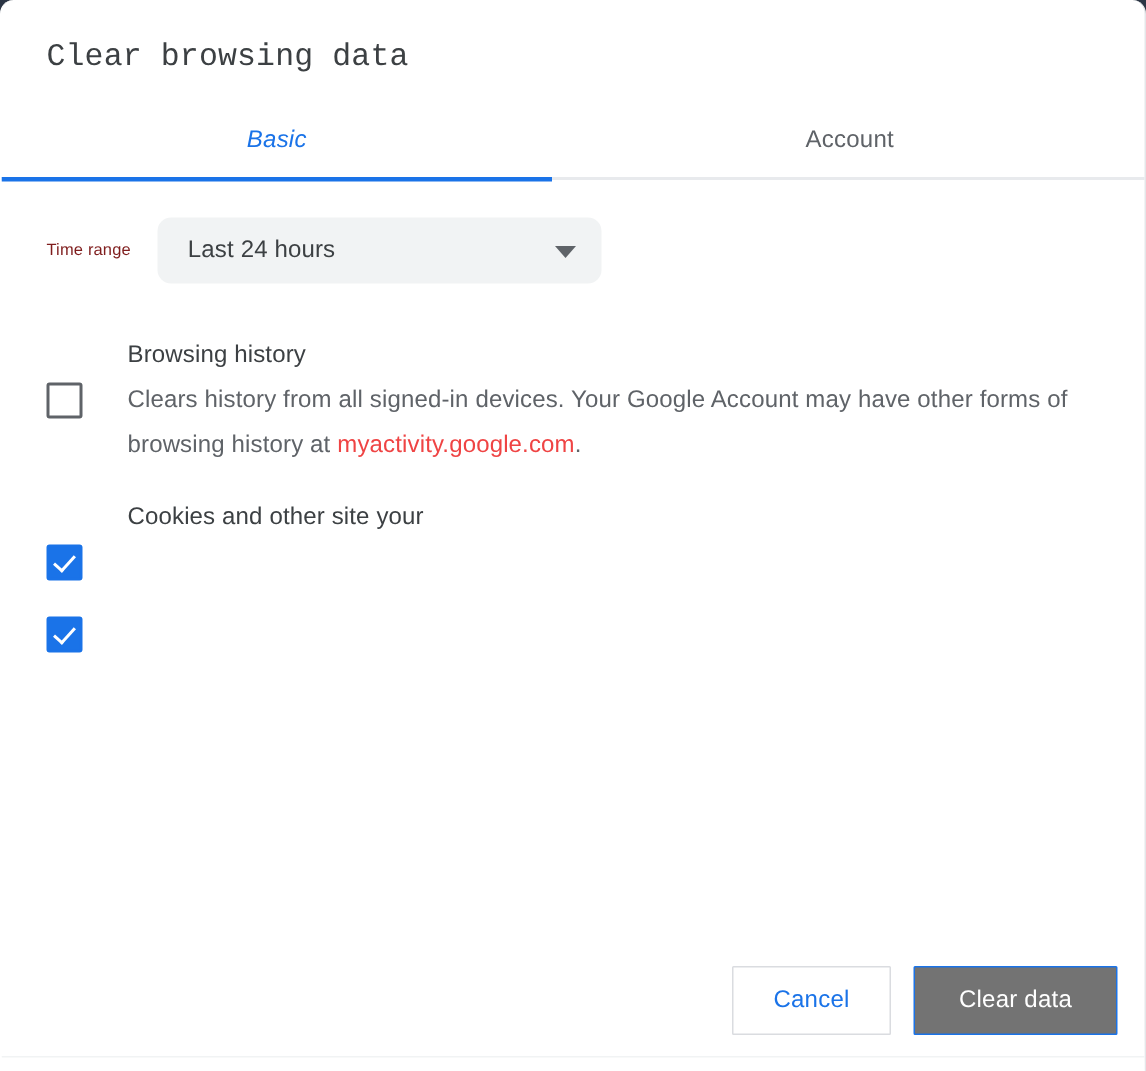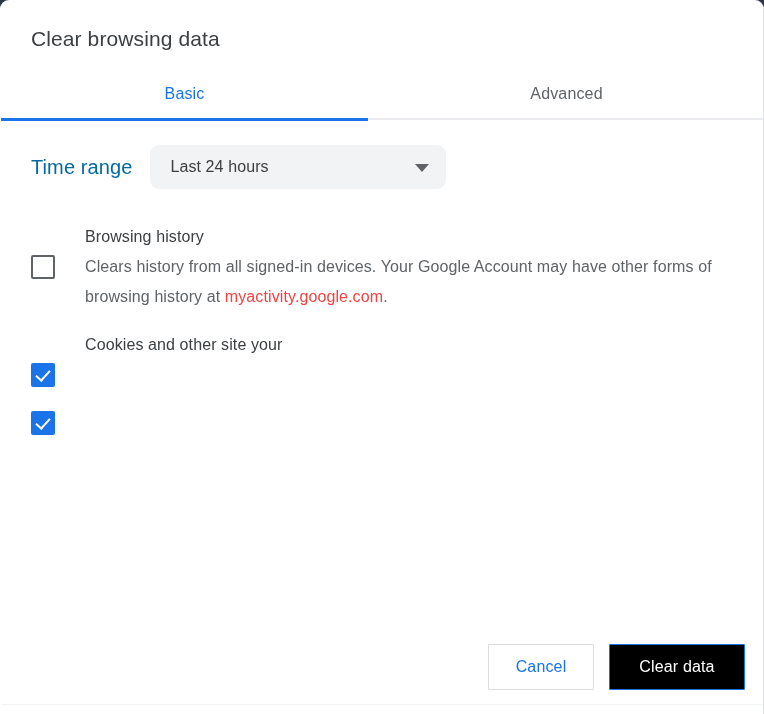--- a/index.html
+++ b/index.html
@@ -26,20 +26,21 @@
   
   .dialog-title {
     position: absolute;
     left: 30px;
     top: 24px;
     font-size: 21px;
     line-height: 30px;
     color: #3c4043;
     letter-spacing: 0.1px;
     white-space: nowrap;
+    font-family: Liberation Mono, monospace;
   }
 
   
   .tab-strip {
     position: absolute;
     left: 0;
     top: 70px;
     width: 764px;
     height: 50px;
     border-bottom: 2px solid #e8eaed;
@@ -56,20 +57,21 @@
     cursor: pointer;
     user-select: none;
     background: transparent;
     border: none;
     font-family: inherit;
   }
   .tab-basic {
     left: 0;
     width: 367px;
     color: #1a73e8;
+    font-style: italic;
   }
   .tab-advanced {
     left: 367px;
     width: 397px;
     color: #5f6368;
   }
   .tab-indicator {
     position: absolute;
     left: 0;
     top: 118px;
@@ -80,22 +82,22 @@
 
   
   .time-range-row {
     position: absolute;
     left: 30px;
     top: 145px;
     display: flex;
     align-items: center;
   }
   .time-range-label {
-    font-size: 20px;
-    color: #0369a1;
+    font-size: 11px;
+    color: #7f1d1d;
     letter-spacing: 0.1px;
     white-space: nowrap;
   }
   .time-range-select {
     position: relative;
     margin-left: 18px;
     width: 296px;
     height: 44px;
     background: #f1f3f4;
     border: none;
@@ -209,35 +211,35 @@
   }
   .btn-cancel {
     width: 106px;
     background: #ffffff;
     border: 1px solid #dadce0;
     color: #1a73e8;
     margin-right: 15px;
   }
   .btn-primary {
     width: 136px;
-    background: #000000;
+    background: #737373;
     border: 1px solid #1a73e8;
     color: #ffffff;
   }
 </style>
 </head>
 <body>
 
 <div id="dialog">
 
   <div class="dialog-title">Clear browsing data</div>
 
   <div class="tab-strip">
     <div class="tab tab-basic">Basic</div>
-    <div class="tab tab-advanced">Advanced</div>
+    <div class="tab tab-advanced">Account</div>
   </div>
   <div class="tab-indicator"></div>
 
   <div class="time-range-row">
     <span class="time-range-label">Time range</span>
     <div class="time-range-select">
       <span class="time-range-value">Last 24 hours</span>
       <span class="chevron-down"></span>
     </div>
   </div>

